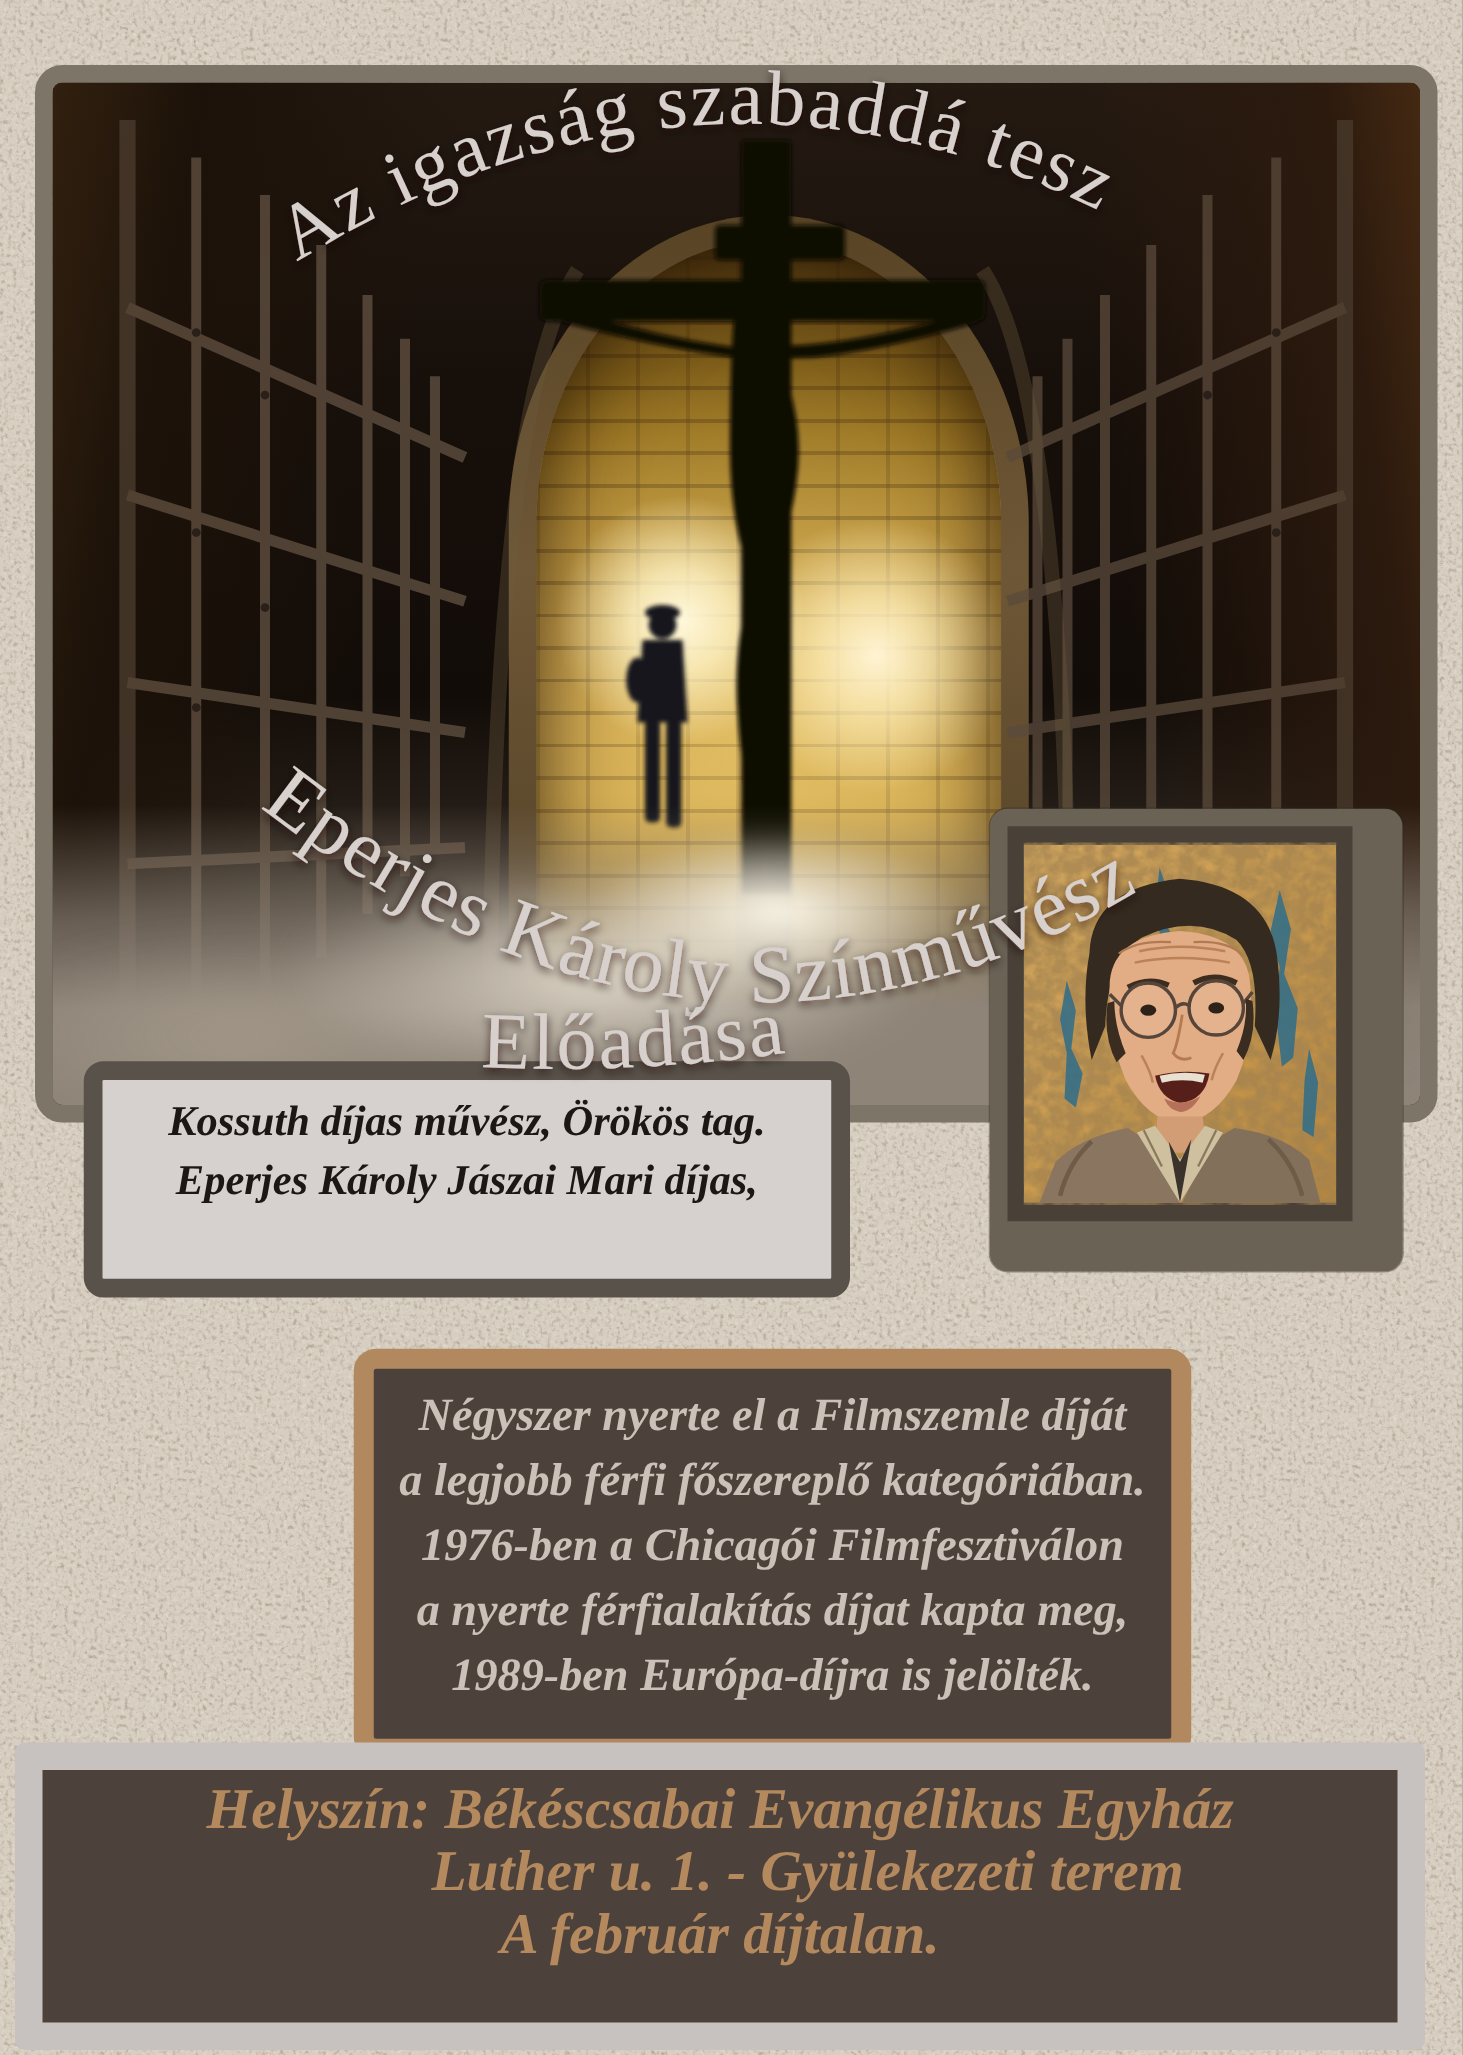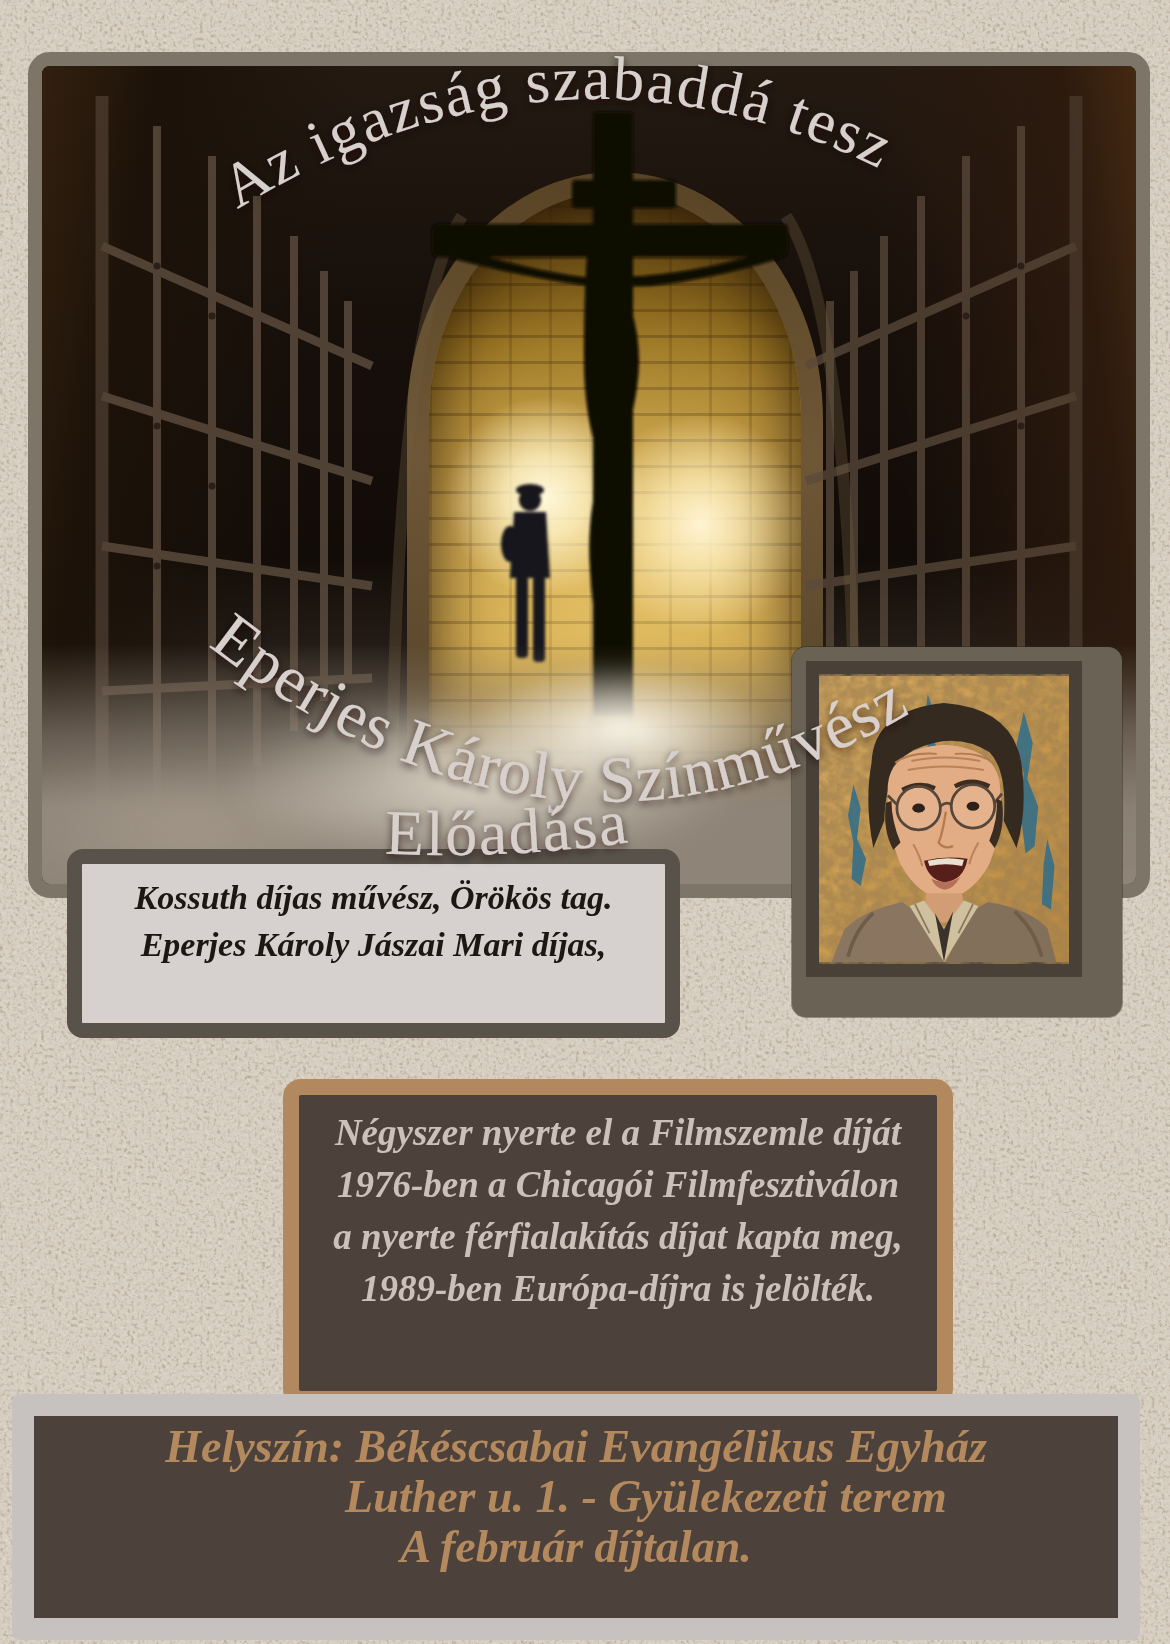--- a/index.html
+++ b/index.html
@@ -182,20 +182,21 @@
     <div class="mist mist-3"></div>
   </div>
 
   <div class="bio-box">
     <div class="line">Kossuth díjas művész, Örökös tag.</div>
     <div class="line">Eperjes Károly Jászai Mari díjas,</div>
   </div>
 
   <div class="awards-box">
     <div class="line">Négyszer nyerte el a Filmszemle díját</div>
+    <div class="line">a legjobb férfi főszereplő kategóriában.</div>
     <div class="line">1976-ben a Chicagói Filmfesztiválon</div>
     <div class="line">a nyerte férfialakítás díjat kapta meg,</div>
     <div class="line">1989-ben Európa-díjra is jelölték.</div>
   </div>
 
   <div class="details-box">
     <div class="line">Helyszín: Békéscsabai Evangélikus Egyház</div>
     <div class="line indent">Luther u. 1. - Gyülekezeti terem</div>
     <div class="line">A február díjtalan.</div>
   </div>

